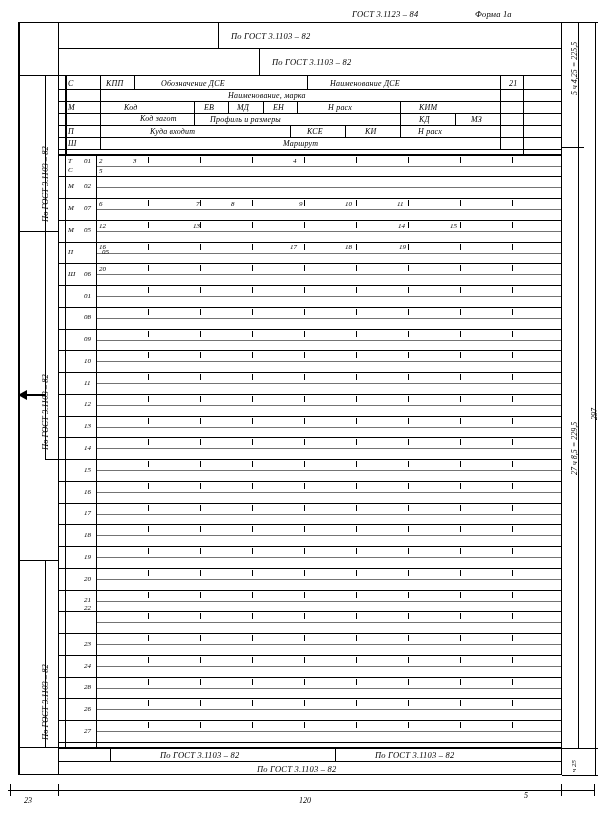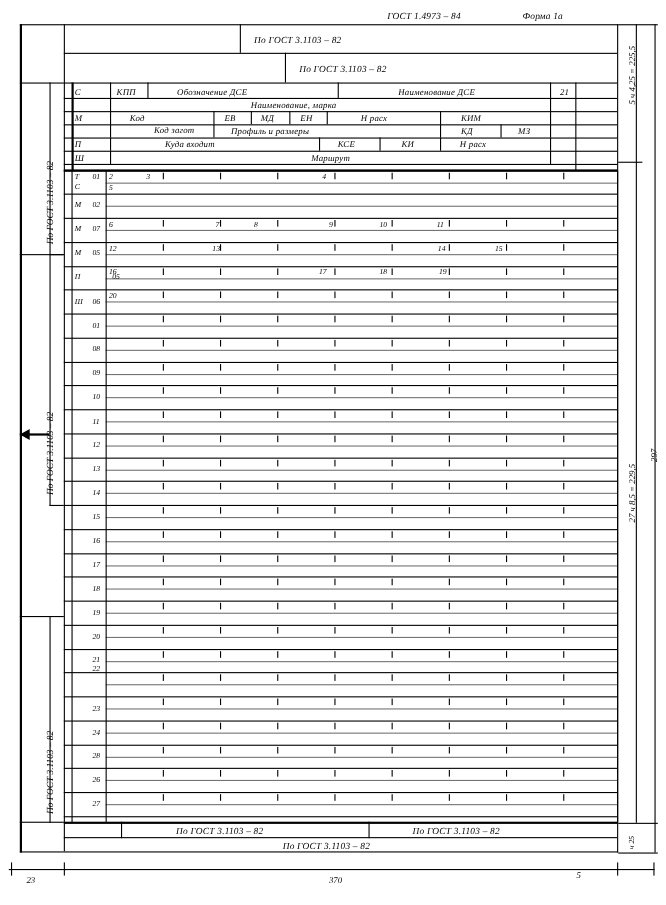--- a/index.html
+++ b/index.html
@@ -27,21 +27,21 @@
 
   .dim{position:absolute;font-size:8px;font-style:italic;white-space:nowrap;}
 
   .arrow-left,.arrow-right{position:absolute;width:0;height:0;}
 </style>
 </head>
 <body>
 
 <div class="page">
 
-  <div class="txt it" style="left:352px;top:9px;font-size:8.5px;">ГОСТ 1.4973 – 84</div>
+  <div class="txt it" style="left:352px;top:9px;font-size:8.5px;">ГОСТ 3.1123 – 84</div>
   <div class="txt it" style="left:475px;top:9px;font-size:8.5px;">Форма 1а</div>
 
   <div class="ln v2" style="left:18px;top:22px;height:753px;"></div>
   <div class="ln h" style="left:18px;top:22px;width:544px;"></div>
   <div class="ln v" style="left:561px;top:22px;height:753px;"></div>
   <div class="ln h" style="left:18px;top:774px;width:544px;"></div>
 
   <div class="ln v" style="left:58px;top:22px;height:752px;"></div>
 
   <div class="ln h" style="left:58px;top:48px;width:503px;"></div>
@@ -81,36 +81,36 @@
   <div class="ln h" style="left:58px;top:149px;width:503px;"></div>
   <div class="ln h2" style="left:58px;top:154px;width:503px;"></div>
 
   <div class="ln v" style="left:100px;top:75px;height:14px;"></div>
   <div class="ln v" style="left:134px;top:75px;height:14px;"></div>
   <div class="ln v" style="left:307px;top:75px;height:14px;"></div>
   <div class="ln v" style="left:500px;top:75px;height:14px;"></div>
 
   <div class="txt it ctr" style="left:106px;top:79px;">КПП</div>
   <div class="txt it" style="left:161px;top:79px;">Обозначение  ДСЕ</div>
-  <div class="txt it" style="left:330px;top:79px;margin-left:32px;">Наименование  ДСЕ</div>
+  <div class="txt it" style="left:330px;top:79px;">Наименование  ДСЕ</div>
   <div class="txt it" style="left:509px;top:79px;">21</div>
 
   <div class="ln v" style="left:100px;top:89px;height:12px;"></div>
   <div class="ln v" style="left:500px;top:89px;height:12px;"></div>
   <div class="txt it" style="left:228px;top:91px;">Наименование, марка</div>
 
   <div class="ln v" style="left:100px;top:101px;height:12px;"></div>
   <div class="ln v" style="left:194px;top:101px;height:12px;"></div>
   <div class="ln v" style="left:228px;top:101px;height:12px;"></div>
   <div class="ln v" style="left:263px;top:101px;height:12px;"></div>
   <div class="ln v" style="left:297px;top:101px;height:12px;"></div>
   <div class="ln v" style="left:400px;top:101px;height:12px;"></div>
   <div class="ln v" style="left:500px;top:101px;height:12px;"></div>
 
-  <div class="txt it" style="left:118px;top:103px;">Код</div>
+  <div class="txt it" style="left:124px;top:103px;">Код</div>
   <div class="txt it" style="left:204px;top:103px;">ЕВ</div>
   <div class="txt it" style="left:237px;top:103px;">МД</div>
   <div class="txt it" style="left:273px;top:103px;">ЕН</div>
   <div class="txt it" style="left:328px;top:103px;">Н расх</div>
   <div class="txt it" style="left:419px;top:103px;">КИМ</div>
 
   <div class="ln v" style="left:100px;top:113px;height:12px;"></div>
   <div class="ln v" style="left:194px;top:113px;height:12px;"></div>
   <div class="ln v" style="left:400px;top:113px;height:12px;"></div>
   <div class="ln v" style="left:455px;top:113px;height:12px;"></div>
@@ -523,19 +523,19 @@
   <div class="dim" style="left:590px;top:420px;transform:rotate(-90deg);transform-origin:0 0;">297</div>
   <div class="dim" style="left:570px;top:772px;transform:rotate(-90deg);transform-origin:0 0;font-size:7px;">ч 25</div>
 
   <div class="ln h" style="left:8px;top:790px;width:52px;"></div>
   <div class="ln v" style="left:10px;top:784px;height:12px;"></div>
   <div class="ln v" style="left:58px;top:784px;height:12px;"></div>
   <div class="dim" style="left:24px;top:796px;">23</div>
 
   <div class="ln h" style="left:58px;top:790px;width:504px;"></div>
   <div class="ln v" style="left:561px;top:784px;height:12px;"></div>
-  <div class="dim" style="left:299px;top:796px;">370</div>
+  <div class="dim" style="left:299px;top:796px;">120</div>
 
   <div class="ln h" style="left:561px;top:790px;width:34px;"></div>
   <div class="ln v" style="left:594px;top:784px;height:12px;"></div>
   <div class="dim" style="left:524px;top:791px;">5</div>
 
 </div>
 
 </body></html>

